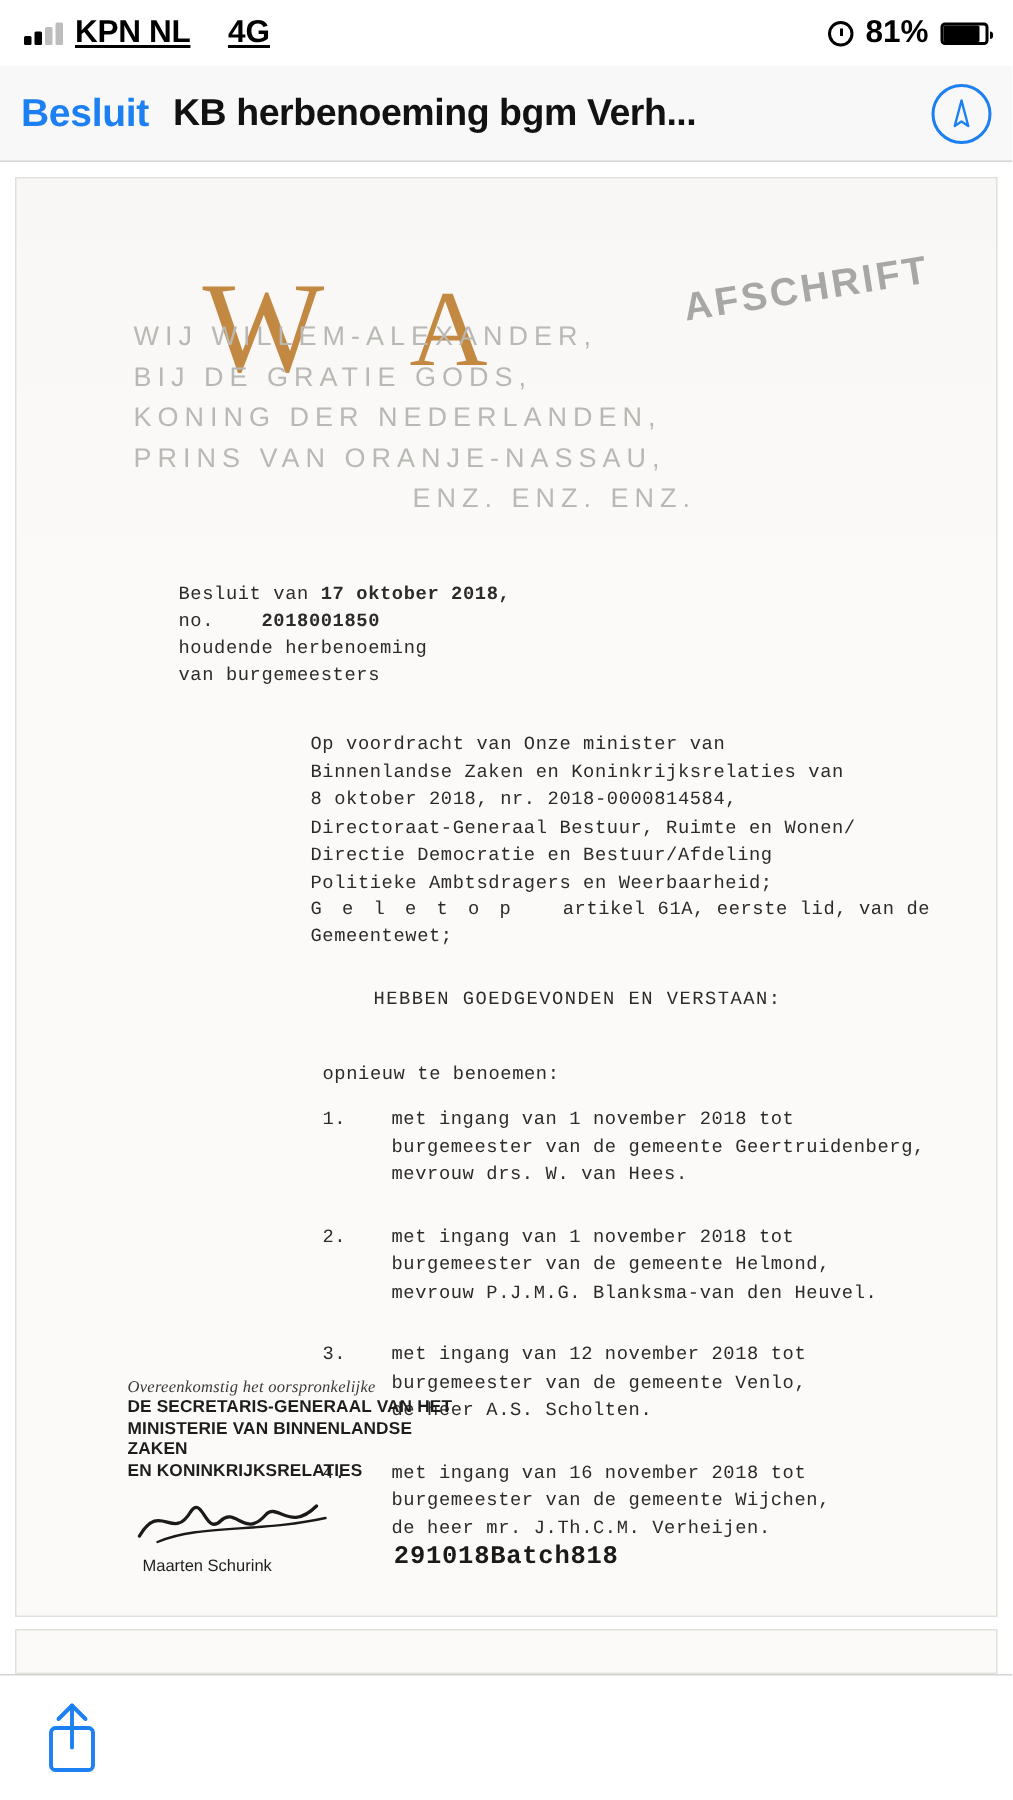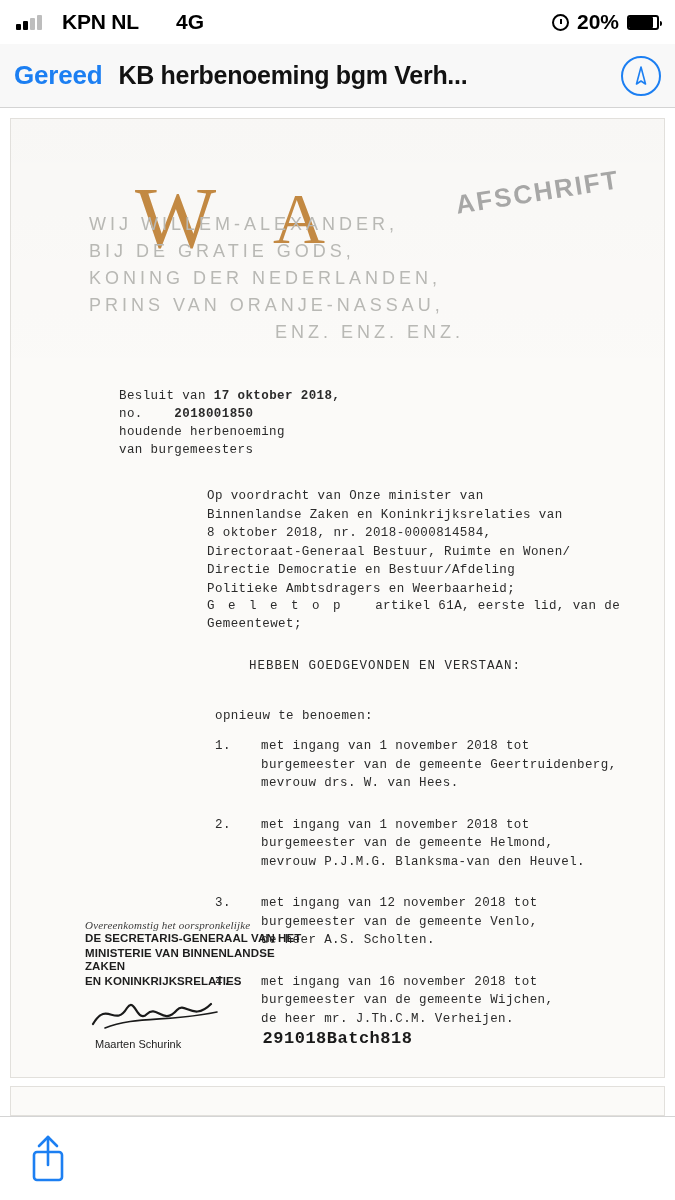--- a/index.html
+++ b/index.html
@@ -23,21 +23,21 @@
     flex: 0 0 44px;
     display: flex;
     align-items: center;
     padding: 0 16px;
     font-size: 21px;
     font-weight: bold;
     color: #000;
     background: #ffffff;
     position: relative;
   }
-  .sb-left { display: flex; align-items: center; gap: 20px; }
+  .sb-left { display: flex; align-items: center; gap: 8px; text-decoration: underline; }
   .signal {
     display: flex; align-items: flex-end; gap: 2px; height: 16px;
   }
   .signal i {
     display: block; width: 5px; background: #000; border-radius: 1px;
   }
   .signal i:nth-child(1){height:6px;}
   .signal i:nth-child(2){height:9px;}
   .signal i:nth-child(3){height:12px;background:#bdbdbd;}
   .signal i:nth-child(4){height:15px;background:#bdbdbd;}
@@ -223,29 +223,29 @@
         <i></i>
           <i></i>
           <i></i>
           <i></i>
       </span>
       <span class="carrier">KPN NL</span>
       <span class="network">4G</span>
     </div>
     <div class="sb-right">
       <span class="alarm-icon"></span>
-      <span>20%</span>
+      <span>81%</span>
       <span class="battery">
           <i style="width:84%"></i>
         </span>
     </div>
   </div>
 
   <div class="navbar">
-    <span class="nav-done">Gereed</span>
+    <span class="nav-done">Besluit</span>
     <span class="nav-title">KB herbenoeming bgm Verh...</span>
     <span class="nav-markup">
       <svg width="22" height="22" viewBox="0 0 22 22" aria-hidden="true">
         <path d="M11 2 L15.5 19 L11 16 L6.5 19 Z" fill="none" stroke="#1c7ff2" stroke-width="1.6" stroke-linejoin="round"></path>
       </svg>
     </span>
   </div>
 
   <div class="doc-area">
     <div class="page">

